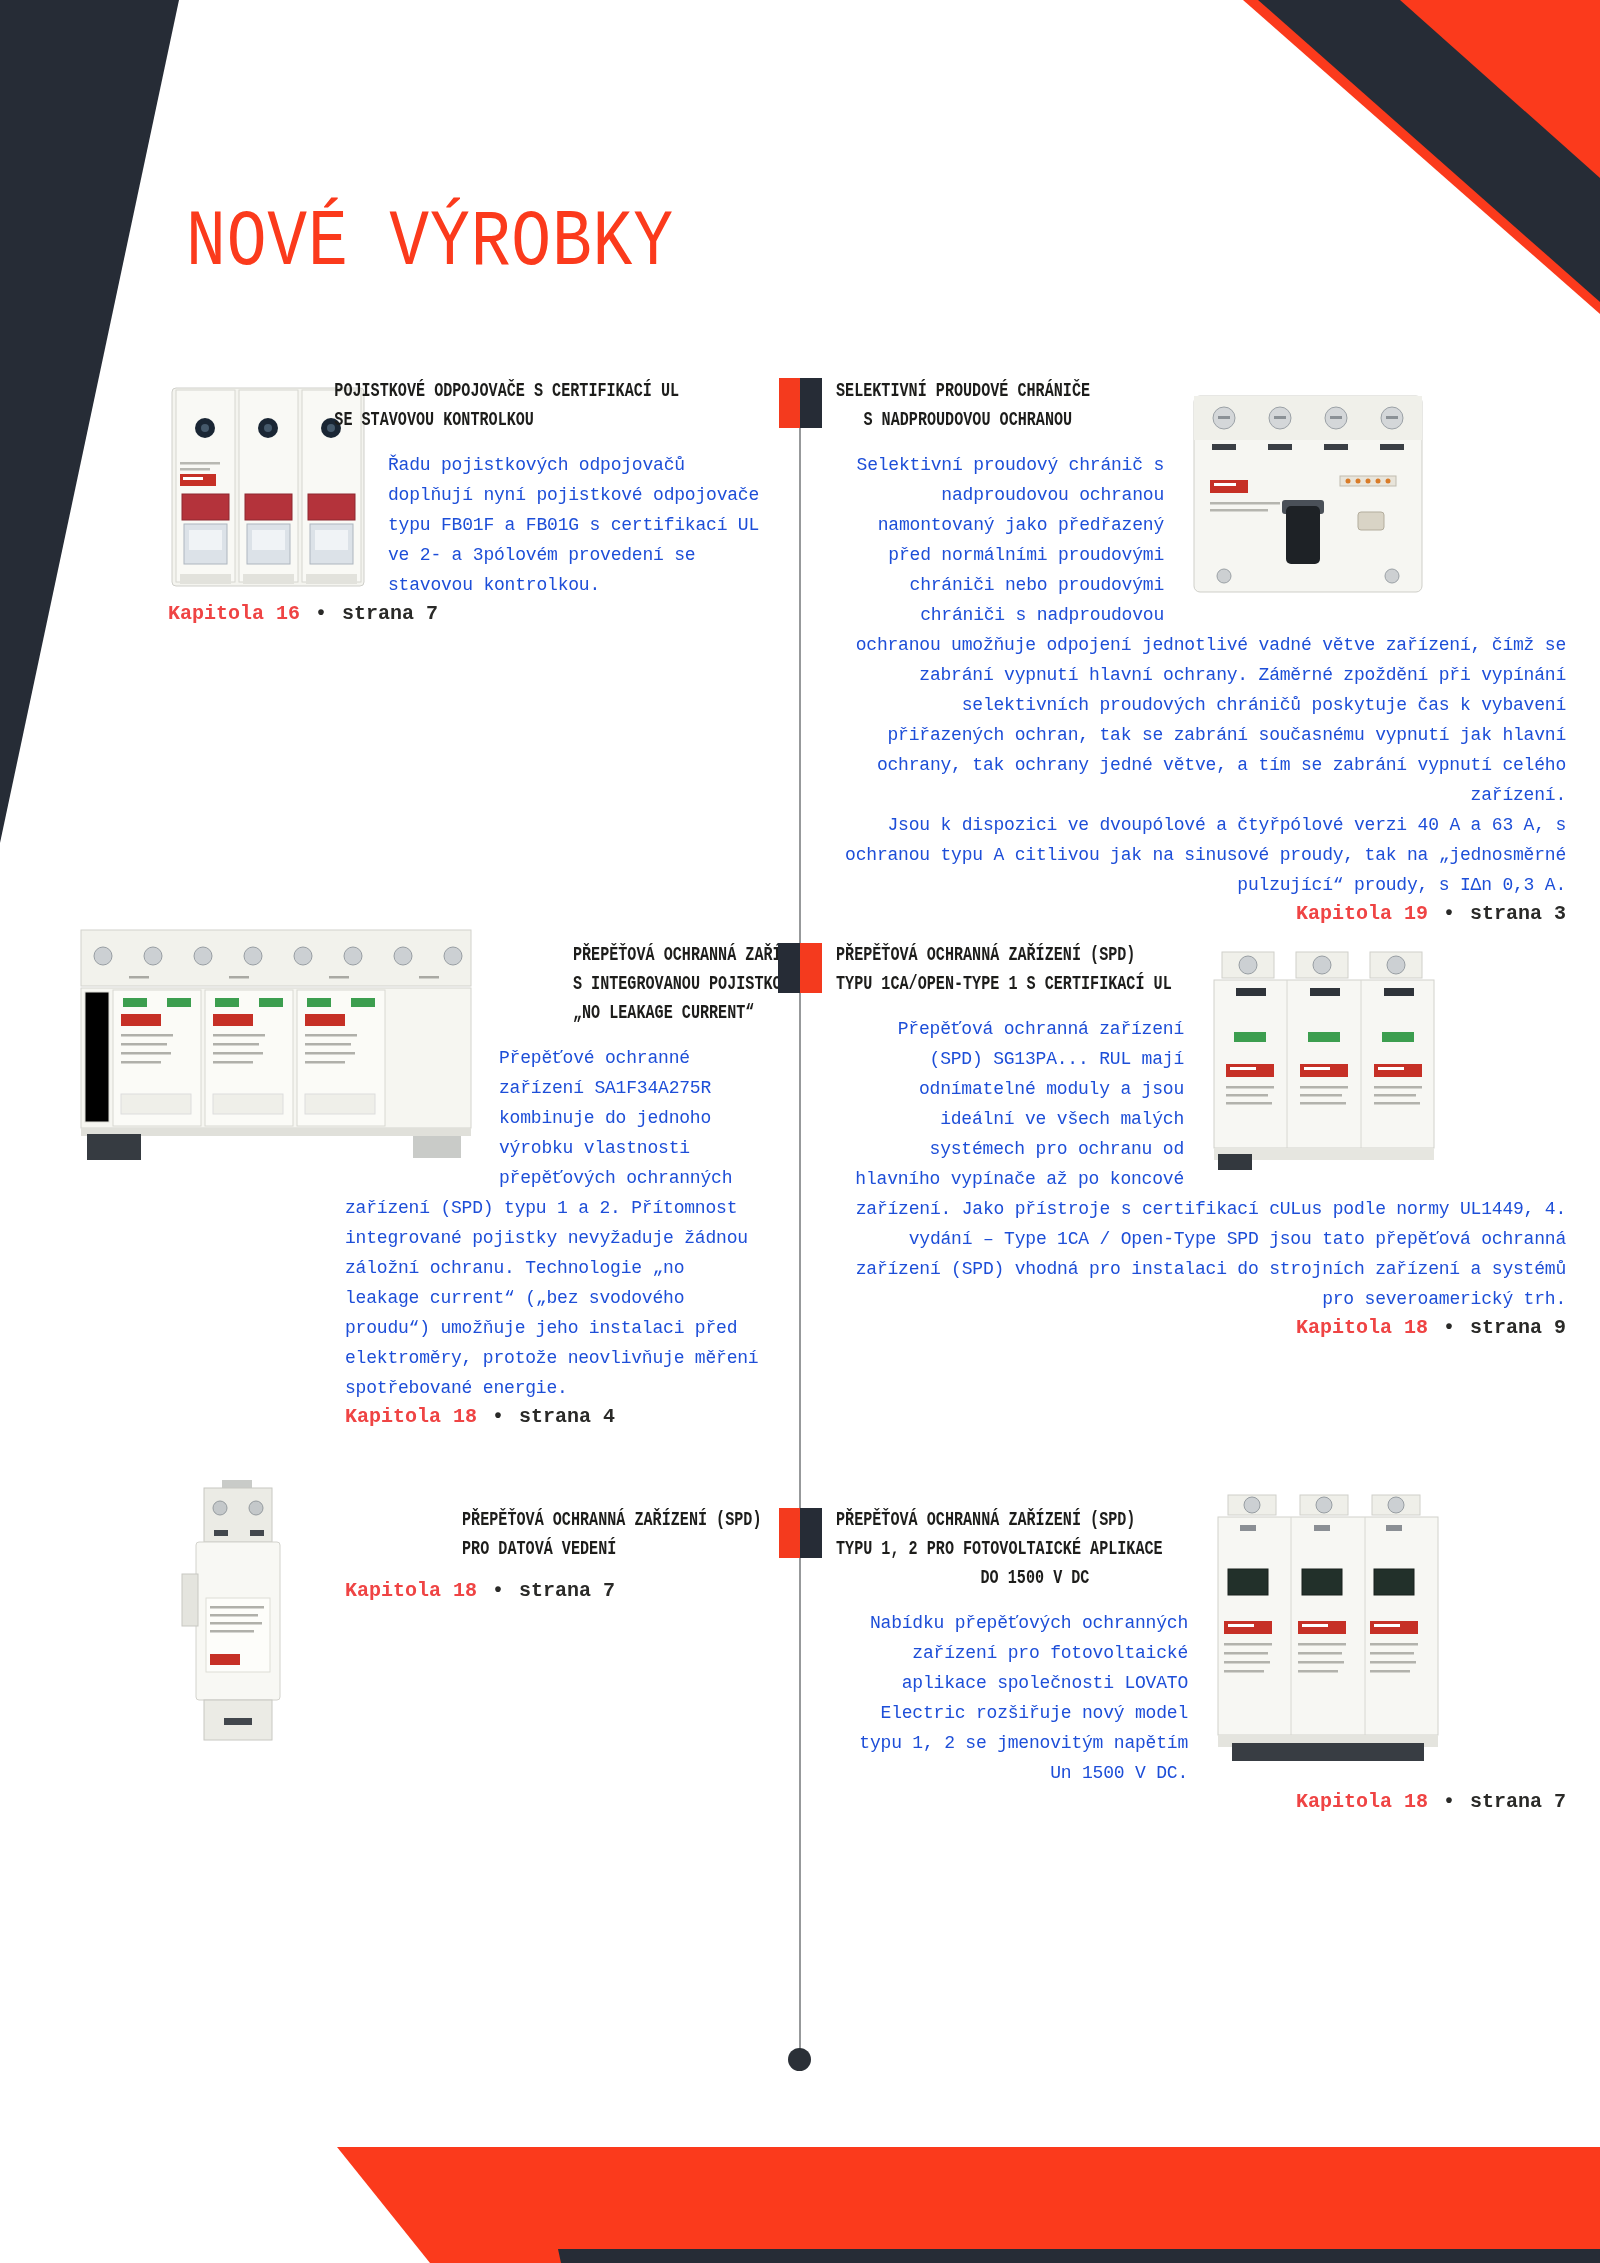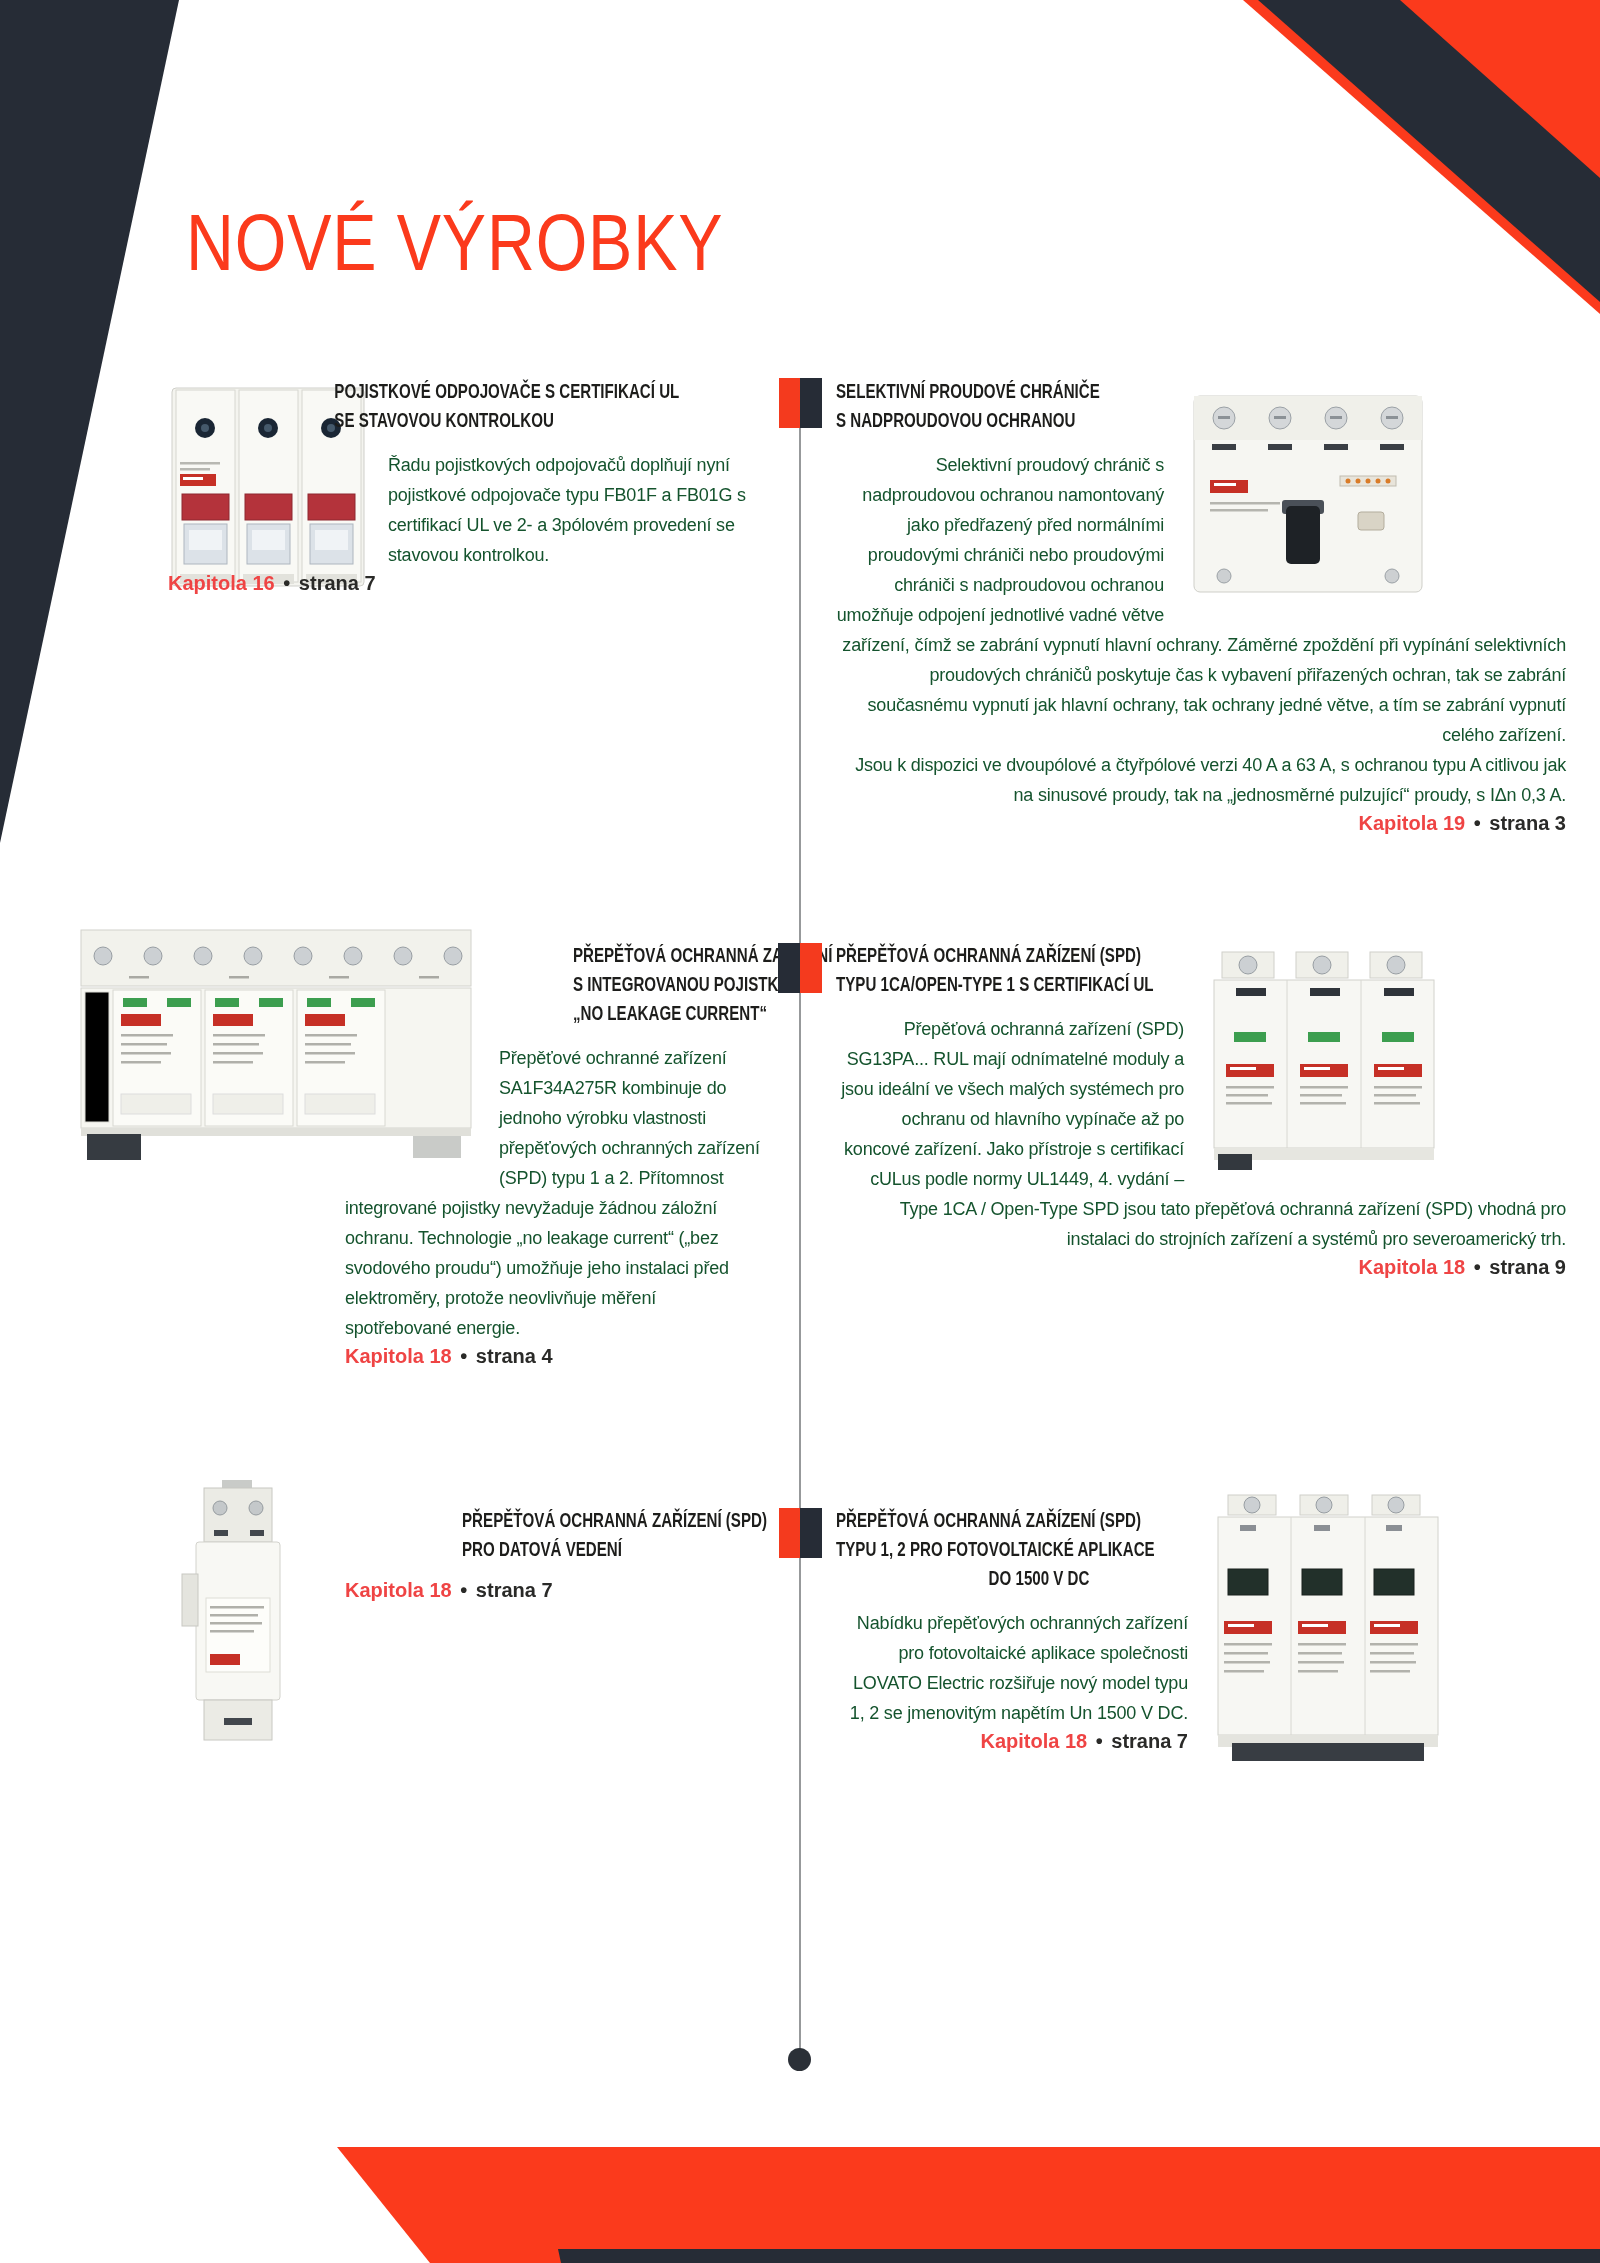--- a/index.html
+++ b/index.html
@@ -1,38 +1,38 @@
 <!DOCTYPE html>
 <html><head>
 <meta charset="utf-8">
 <style>
   html,body{margin:0;padding:0;background:#ffffff;}
   #page{position:relative;width:1600px;height:2263px;background:#ffffff;overflow:hidden;
-        font-family:Liberation Sans, sans-serif;}
+        font-family:Liberation Mono, monospace;}
   #decor{position:absolute;left:0;top:0;z-index:0;}
 
   #title{position:absolute;left:186px;top:200px;font-size:79px;line-height:86px;
          font-weight:400;color:#fb3a1c;white-space:pre;letter-spacing:1px;
          transform:scaleX(0.84);transform-origin:0 0;margin:0;z-index:2;}
 
   .divider-line{position:absolute;left:799px;top:382px;width:2px;height:1668px;background:#97999b;z-index:1;}
   .divider-dot{position:absolute;left:788px;top:2048px;width:23px;height:23px;border-radius:50%;background:#2b3037;z-index:2;}
 
   .marker{position:absolute;z-index:3;display:flex;}
   .marker div{width:21px;height:50px;}
   .m-red{background:#f43a1e;}
   .m-dark{background:#262c36;}
 
   .sec{position:absolute;z-index:2;}
   .left-col{text-align:left;}
   .right-col{text-align:right;}
   .sec h2{font-size:21px;line-height:29px;font-weight:700;color:#1d1d1b;margin:0 0 16px 0;white-space:pre;}
   .left-col h2{transform:scaleX(0.72);transform-origin:100% 0;}
   .right-col h2{transform:scaleX(0.72);transform-origin:0 0;}
-  .sec .body{font-size:18px;line-height:30px;color:#14532d;margin:0;white-space:pre-line;letter-spacing:-0.2px;}
+  .sec .body{font-size:18px;line-height:30px;color:#1d4ed8;margin:0;white-space:pre-line;letter-spacing:-0.2px;}
   .ref{font-size:20px;font-weight:700;margin:2px 0 0 0;color:#2a2a28;}
   .ref .kap{color:#ef4444;}
   .ref .b{margin:0 3px;}
 
   .pimg-r{float:right;}
   .pimg-l{float:left;}
   .s2 .pimg-r{width:236px;height:212px;margin:12px 140px 12px 26px;}
   .s3 .pimg-l{width:406px;height:236px;margin:-14px 20px 10px -272px;}
   .s4 .pimg-r{width:232px;height:228px;margin:6px 126px 10px 24px;}
   .s6 .pimg-r{width:232px;height:276px;margin:-14px 122px 10px 24px;}

